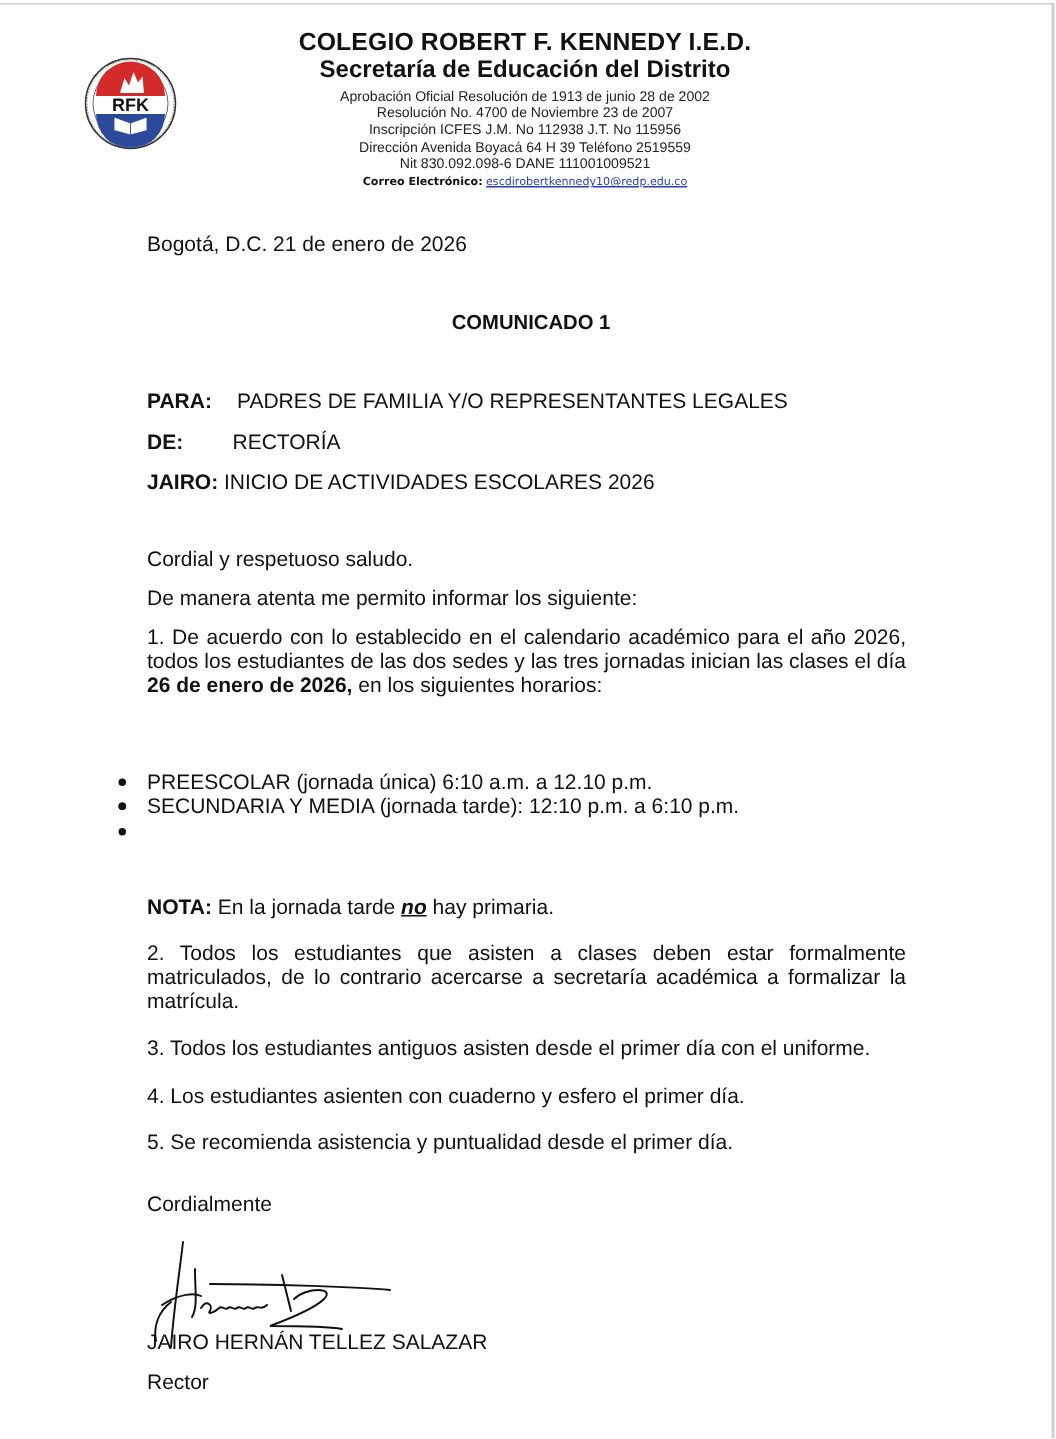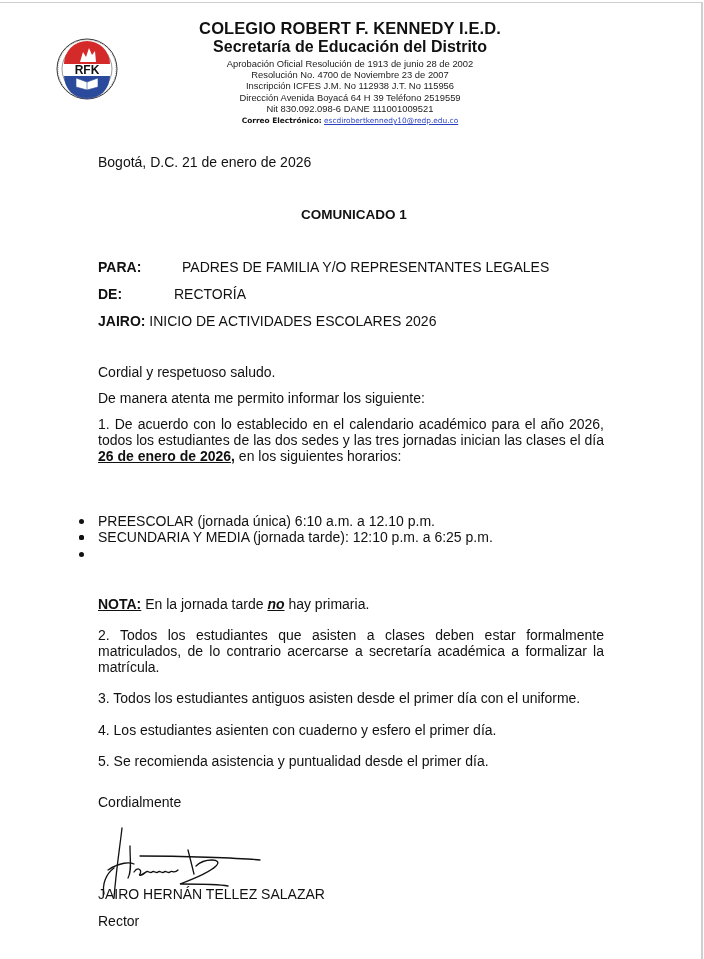--- a/index.html
+++ b/index.html
@@ -17,28 +17,28 @@
   .hdr-secretaria { top: 38px; font-size: 16px; font-weight: bold; }
   .hdr-small { font-size: 9.4px; line-height: 11px; color: #222; }
   .hdr-l1 { top: 58px; } .hdr-l2 { top: 69px; } .hdr-l3 { top: 80px; }
   .hdr-l4 { top: 92px; } .hdr-l5 { top: 103px; }
   .hdr-email { top: 115px; font-size: 8.3px; }
   .hdr-email .lbl { font-weight: bold; font-family: "DejaVu Sans", sans-serif; font-size: 7.4px; }
   .hdr-email a { color: #2a3fbf; text-decoration: underline; font-family: "DejaVu Sans", sans-serif; font-size: 7.4px; }
 
   .txt { position: absolute; left: 98px; font-size: 14px; line-height: 16px; }
   .wide { width: 506px; text-align: justify; }
-  .b { font-weight: bold; text-decoration: underline; }
+  .b { font-weight: bold; }
   .u { text-decoration: underline; font-style: italic; font-weight: bold; }
 
   .date { top: 154px; }
   .title { top: 207px; left: 0; width: 704px; text-align: center; font-weight: bold; font-size: 13.5px; padding-left: 2px; }
   .para-row { top: 259px; } .de-row { top: 286px; } .asunto-row { top: 313px; }
   .row-lbl { font-weight: bold; display: inline-block; }
-  .para-lbl { width: 84px; } .de-lbl { width: 76px; }
+  .para-lbl { width: 60px; } .de-lbl { width: 57px; }
 
   .saludo { top: 364px; }
   .intro { top: 390px; }
   .p1 { top: 416px; }
 
   .bullets { position: absolute; left: 78px; top: 481px; width: 526px; font-size: 14px; line-height: 16.4px; margin-top: 32px; }
   .bullet { position: relative; padding-left: 20px; text-align: justify; }
   .bullet .dot { position: absolute; left: 1px; top: 6px; width: 5px; height: 5px; border-radius: 50%; background: #111; }
 
   .nota { top: 596px; }
@@ -96,21 +96,21 @@
 </div>
 
 <div class="txt saludo">Cordial y respetuoso saludo.</div>
 <div class="txt intro">De manera atenta me permito informar los siguiente:</div>
 
 <div class="txt wide p1"><span>1. De acuerdo con lo establecido en el calendario académico para el año 2026, todos los estudiantes de las dos sedes y las tres jornadas inician las clases el día </span><span class="b">26 de enero de 2026,</span><span> en los siguientes horarios:</span></div>
 
 <div class="bullets">
   <div class="bullet"><span class="dot"></span><span>PREESCOLAR (jornada única) 6:10 a.m. a 12.10 p.m.</span></div>
   <div class="bullet"><span class="dot"></span></div>
-  <div class="bullet"><span class="dot"></span><span>SECUNDARIA Y MEDIA (jornada tarde):  12:10 p.m. a 6:25 p.m.</span></div>
+  <div class="bullet"><span class="dot"></span><span>SECUNDARIA Y MEDIA (jornada tarde):  12:10 p.m. a 6:10 p.m.</span></div>
   <div class="bullet"><span class="dot"></span></div>
 </div>
 
 <div class="txt nota"><span class="b">NOTA:</span><span> En la jornada tarde </span><span class="u">no</span><span> hay primaria.</span></div>
 
 <div class="txt wide p2">2. Todos los estudiantes que asisten a clases deben estar formalmente matriculados, de lo contrario acercarse a secretaría académica a formalizar la matrícula.</div>
 <div class="txt p3">3. Todos los estudiantes antiguos asisten desde el primer día con el uniforme.</div>
 <div class="txt p4">4. Los estudiantes asienten con cuaderno y esfero el primer día.</div>
 <div class="txt p5">5. Se recomienda asistencia y puntualidad desde el primer día.</div>
 

